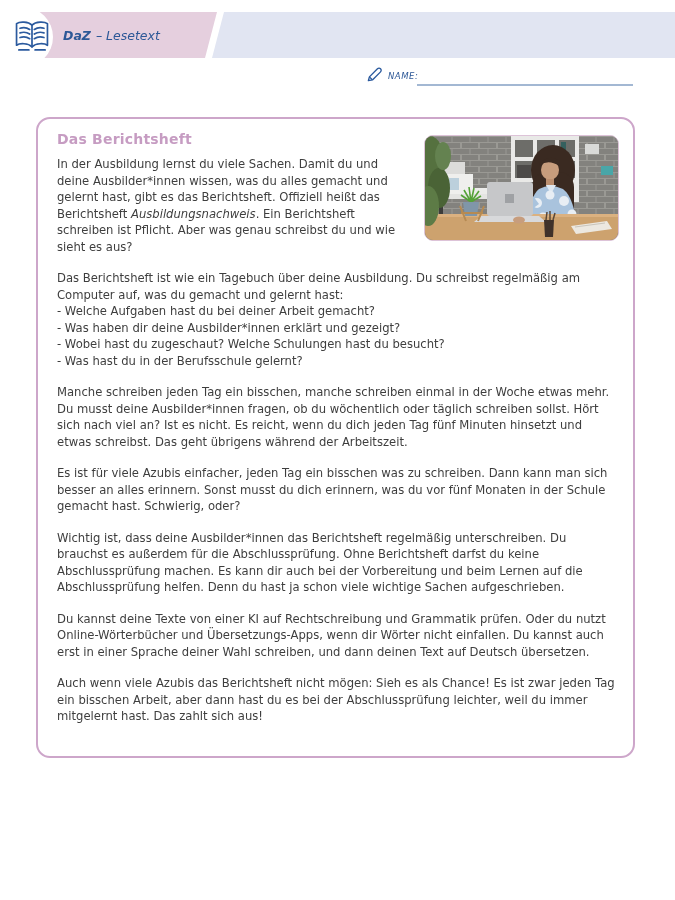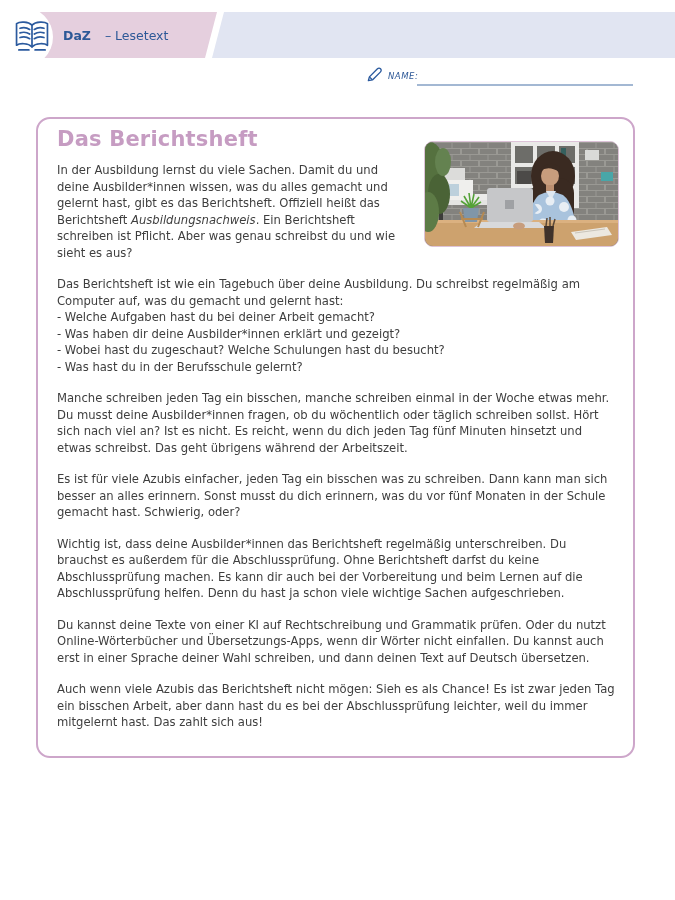--- a/index.html
+++ b/index.html
@@ -7,36 +7,36 @@
         font-family:"DejaVu Sans",sans-serif;}
 
   
   .banner-pink{position:absolute;left:22px;top:12px;width:195px;height:46px;
                background:#e5cfde;clip-path:polygon(0 0,100% 0,calc(100% - 12px) 100%,0 100%);}
   .banner-blue{position:absolute;left:211px;top:12px;width:464px;height:46px;
                background:#e1e5f2;clip-path:polygon(13px 0,100% 0,100% 100%,1px 100%);}
   .logo-bubble{position:absolute;left:-7px;top:7px;width:60px;height:60px;border-radius:50%;background:#ffffff;}
   .book-icon{position:absolute;left:13px;top:19px;}
   .subject{position:absolute;left:63px;top:12px;height:46px;display:flex;align-items:center;
-           font-size:12.5px;color:#2d5897;}
+           font-style:italic;font-size:12.5px;color:#2d5897;}
   .subject .b{font-weight:bold;}
-  .subject .r{margin-left:14px;}
+  .subject .r{margin-left:5px;}
   .chapter{position:absolute;right:37px;top:12px;height:46px;display:flex;align-items:center;
            font-weight:bold;font-style:italic;font-size:11.5px;letter-spacing:.4px;color:#2d5897;}
 
   
   .pencil-icon{position:absolute;left:366px;top:66px;}
   .name-label{position:absolute;left:388px;top:71px;font-size:8.5px;font-weight:normal;
               font-style:italic;letter-spacing:.5px;color:#2d5897;}
   .name-line{position:absolute;left:417px;top:84px;width:216px;height:0;border-top:2px solid #a3b8d3;}
 
   
   .box{position:absolute;left:36px;top:117px;width:599px;height:641px;box-sizing:border-box;
        border:2px solid #cda6ca;border-radius:14px;padding:10px 14px 0 19px;overflow:hidden;}
-  .title{margin:0 0 12px;font-size:21px;line-height:21px;font-weight:bold;color:#c69cc2;
+  .title{margin:0 0 6px;font-size:14px;line-height:21px;font-weight:bold;color:#c69cc2;
          letter-spacing:.2px;}
   .photo{float:right;width:193px;height:104px;margin:-21px 0 10px 14px;border:1px solid #ddc3d8;
          border-radius:9px;overflow:hidden;background:#83827e;}
   .box p{margin:0 0 15px;font-size:11.6px;line-height:16.5px;color:#3e3e3e;}
   .box i{font-style:italic;text-align:right;}
   .bline{display:block;}
 </style>
 </head>
 <body>
 

